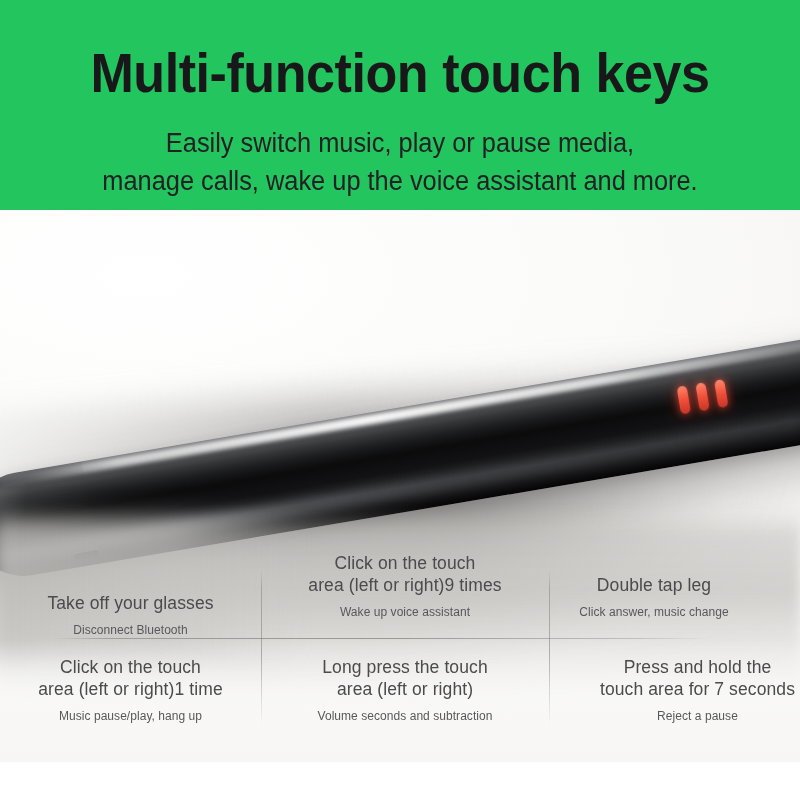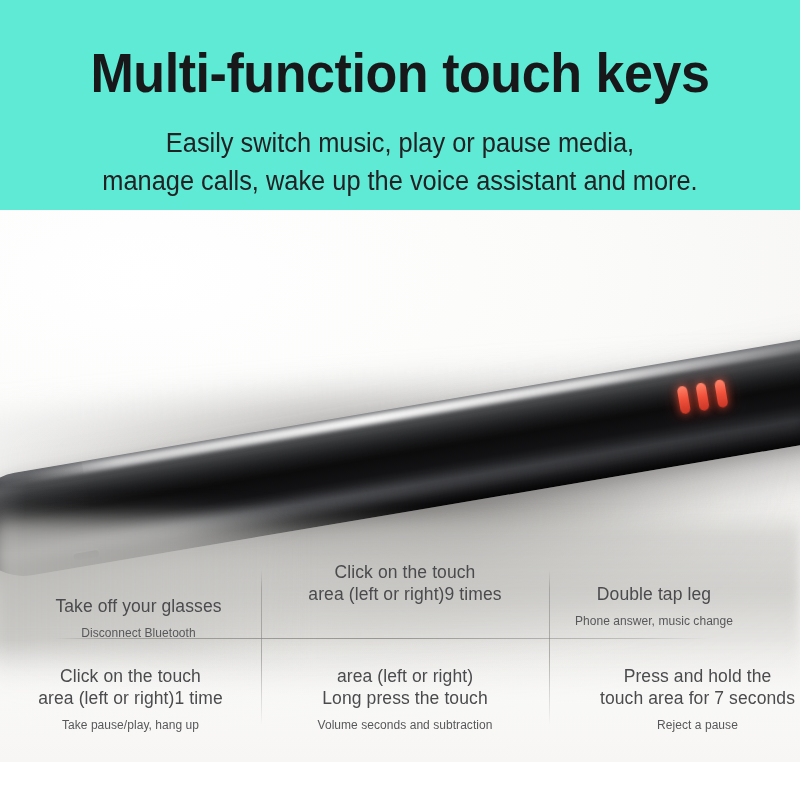--- a/index.html
+++ b/index.html
@@ -22,21 +22,21 @@
     background: #ffffff;
   }
 
   
   .header {
     position: absolute;
     left: 0;
     top: 0;
     width: 800px;
     height: 210px;
-    background: #5eead4;
+    background: #22c55e;
   }
   .title {
     position: absolute;
     left: 0;
     top: 40px;
     width: 800px;
     text-align: center;
     font-family: "Liberation Sans Narrow", "Liberation Sans", sans-serif;
     font-weight: 700;
     font-size: 56px;
@@ -277,21 +277,20 @@
       rgba(125,124,121,0.55) 55%,
       rgba(165,164,161,0.18) 92%,
       rgba(180,179,176,0) 100%);
   }
   .divider-v.v1 { left: 261px; }
   .divider-v.v2 { left: 549px; }
 
   .cell {
     position: absolute;
     text-align: center;
-    margin-top: 9px;
   }
   .cell-main {
     font-family: "Liberation Sans Narrow", "Liberation Sans", sans-serif;
     font-size: 17.5px;
     line-height: 22px;
     color: #4b4b4d;
     letter-spacing: 0.1px;
     white-space: nowrap;
   }
   .cell-sub {
@@ -299,21 +298,21 @@
     font-family: "Liberation Sans Narrow", "Liberation Sans", sans-serif;
     font-size: 12px;
     line-height: 18px;
     color: #58585a;
     letter-spacing: 0.05px;
     white-space: nowrap;
   }
   .cell-main .ln { display: block; }
 
   
-  .c-r1c1 { left: 0;    top: 38px; width: 261px; padding-left: 8px; }
+  .c-r1c1 { left: 0;    top: 44px; width: 261px; }
   .c-r1c2 { left: 261px; top: 4px;  width: 288px; }
   .c-r1c3 { left: 529px; top: 26px; width: 250px; }
   .c-r2c1 { left: 0;    top: 108px; width: 261px; }
   .c-r2c2 { left: 261px; top: 108px; width: 288px; }
   .c-r2c3 { left: 549px; top: 108px; width: 297px; }
 
   
   .footer {
     position: absolute;
     left: 0;
@@ -369,41 +368,42 @@
           <span class="ln">Take off your glasses</span>
         </div>
         <div class="cell-sub">Disconnect Bluetooth</div>
       </div>
 
       <div class="cell c-r1c2">
         <div class="cell-main">
           <span class="ln">Click on the touch</span>
           <span class="ln">area (left or right)9 times</span>
         </div>
+        <div class="cell-sub">Wake up voice assistant</div>
       </div>
 
       <div class="cell c-r1c3">
         <div class="cell-main">
           <span class="ln">Double tap leg</span>
         </div>
-        <div class="cell-sub">Phone answer, music change</div>
+        <div class="cell-sub">Click answer, music change</div>
       </div>
 
       <div class="cell c-r2c1">
         <div class="cell-main">
           <span class="ln">Click on the touch</span>
           <span class="ln">area (left or right)1 time</span>
         </div>
-        <div class="cell-sub">Take pause/play, hang up</div>
+        <div class="cell-sub">Music pause/play, hang up</div>
       </div>
 
       <div class="cell c-r2c2">
         <div class="cell-main">
+          <span class="ln">Long press the touch</span>
           <span class="ln">area (left or right)</span>
-          <span class="ln">Long press the touch</span>
         </div>
         <div class="cell-sub">Volume seconds and subtraction</div>
       </div>
 
       <div class="cell c-r2c3">
         <div class="cell-main">
           <span class="ln">Press and hold the</span>
           <span class="ln">touch area for 7 seconds</span>
         </div>
         <div class="cell-sub">Reject a pause</div>

